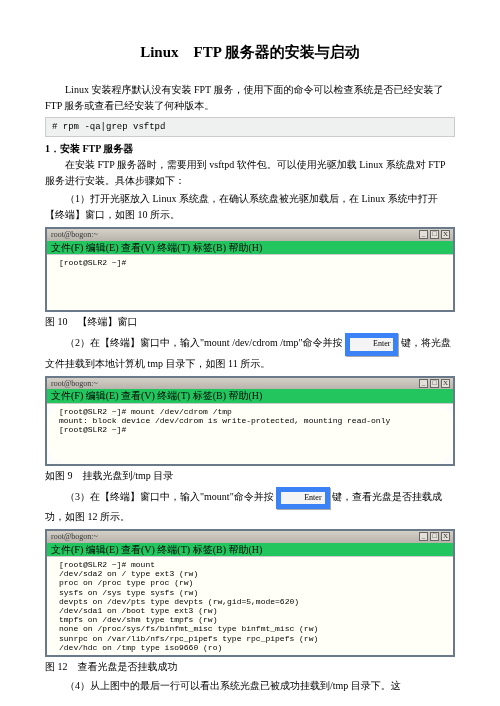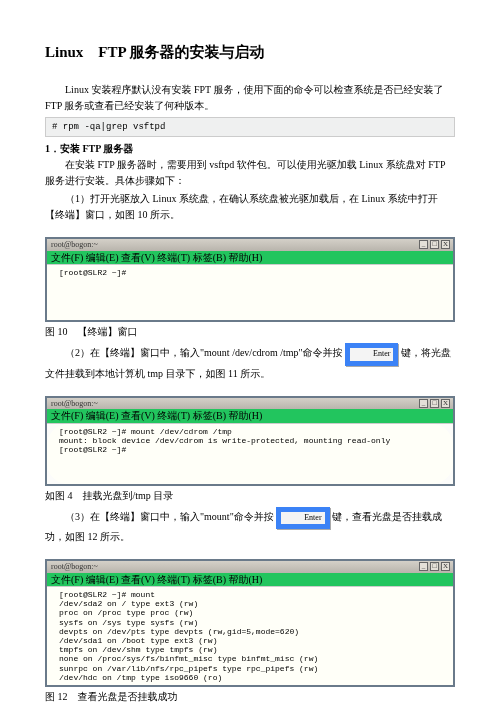--- a/index.html
+++ b/index.html
@@ -7,20 +7,21 @@
     width: 500px;
     height: 706px;
     background: #fff;
     font-family: "SimSun", "宋体", serif;
     font-size: 10px;
     color: #000;
     padding: 40px 45px 20px 45px;
     line-height: 1.6;
   }
   h1 {
+    text-align: center;
     font-size: 15px;
     font-weight: bold;
     margin-bottom: 18px;
   }
   .para {
     text-indent: 2em;
     margin-bottom: 2px;
   }
   .cmdbox {
     background: #eff0f0;
@@ -34,21 +35,21 @@
     font-weight: bold;
     margin-top: 4px;
   }
   .step {
     text-indent: 2em;
     margin-top: 2px;
   }
   .term-window {
     border: 2px solid #6a7a8a;
     background: #fcfcfa;
-    margin: 14px 0 2px 0;
+    margin: 4px 0 2px 0;
     font-family: "Courier New", monospace;
     font-size: 8px;
     line-height: 1.15;
   }
   .term-title {
     background: linear-gradient(#d4d0c8, #b8b4ac);
     padding: 1px 4px;
     font-size: 8px;
     color: #333;
     font-family: "SimSun", serif;
@@ -147,21 +148,21 @@
       <span>X</span>
     </span>
   </div>
   <div class="term-menu">文件(F)  编辑(E)  查看(V)  终端(T)  标签(B)  帮助(H)</div>
   <div class="term-body">[root@SLR2 ~]# mount /dev/cdrom /tmp
 mount: block device /dev/cdrom is write-protected, mounting read-only
 [root@SLR2 ~]#
 </div>
 </div>
 
-<p class="caption">如图 4　挂载光盘到/tmp 目录</p>
+<p class="caption">如图 9　挂载光盘到/tmp 目录</p>
 
 <p class="step">
   <span>（3）在【终端】窗口中，输入"mount"命令并按 </span>
   <span class="key">Enter</span>
   <span> 键，查看光盘是否挂载成功，如图 12 所示。</span>
 </p>
 
 <div class="term-window term3">
   <div class="term-title">
     <span>root@bogon:~</span>

